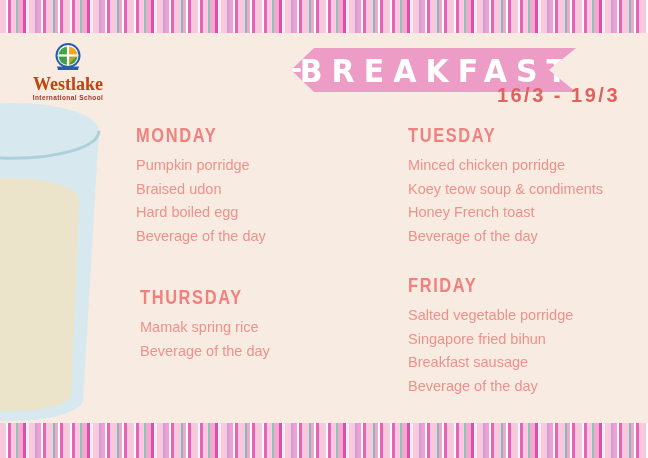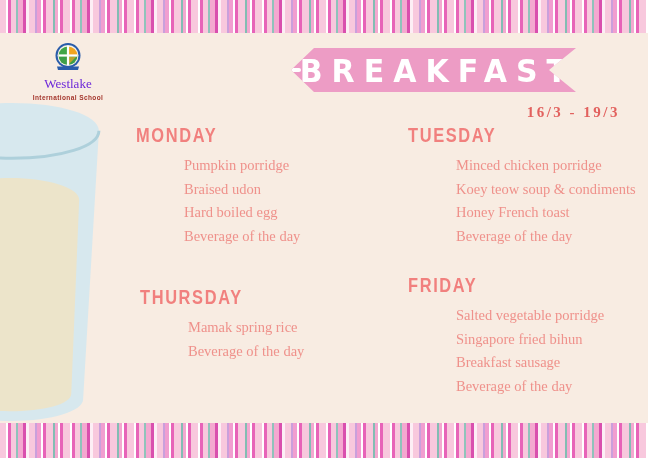--- a/index.html
+++ b/index.html
@@ -42,21 +42,21 @@
   .stripes-bottom { bottom: 0; height: 35px; }
 
   
   .milk { position: absolute; left: -78px; top: 101px; width: 180px; height: 326px; }
 
   
   .logo { position: absolute; left: 20px; top: 42px; width: 96px; text-align: center; }
   .crest { width: 30px; height: 32px; display: block; margin: 0 auto 1px auto; }
   .logo-name {
     font-family: "Liberation Serif", serif;
-    font-weight: normal; font-size: 13px; color: #6d28d9; line-height: 18px;
+    font-weight: bold; font-size: 18px; color: #c2410c; line-height: 18px;
   }
   .logo-sub {
     font-size: 6.5px; font-weight: bold; color: #a4352c; letter-spacing: 0.4px;
     margin-top: 1px;
   }
 
   
   .banner {
     position: absolute; left: 291px; top: 48px; width: 285px; height: 44px;
     background: #ed9cc5;
@@ -67,42 +67,41 @@
     display: inline-block; width: 21px; height: 4px; background: #ffffff;
     border-radius: 2px; margin-right: -1px; position: relative; z-index: 1;
   }
   .banner-title {
     color: #ffffff; font-size: 30px; font-weight: bold;
     letter-spacing: 9px; white-space: nowrap;
     font-family: "DejaVu Sans", sans-serif;
     transform: scaleY(1.05);
   }
   .date {
-    position: absolute; right: 28px; top: 104px;
-    font-family: Liberation Serif, serif;
-    font-weight: bold; font-size: 15px; letter-spacing: 2.5px;
+    position: absolute; right: 28px; top: 84px;
+    font-family: Liberation Sans, sans-serif;
+    font-weight: bold; font-size: 20px; letter-spacing: 2.5px;
     color: #e2615e; white-space: nowrap;
   }
 
   
   .day-block { position: absolute; width: 265px; }
   .day-monday   { left: 136px; top: 124px; }
   .day-tuesday  { left: 408px; top: 124px; }
   .day-thursday { left: 140px; top: 286px; }
   .day-friday   { left: 408px; top: 274px; }
   .day-label {
     color: #f1807e; font-weight: bold; font-size: 20px;
     letter-spacing: 2px; transform: scaleX(0.82); transform-origin: left center;
     font-family: "Liberation Sans", sans-serif;
     margin-bottom: 7px; white-space: nowrap;
   }
   .menu-item {
     color: #ef918b; font-size: 14.5px; line-height: 23.5px; white-space: nowrap;
-    font-family: Liberation Serif, serif;
-    margin-left: 48px;
+    font-family: Liberation Sans, sans-serif;
   }
 </style>
 </head>
 <body>
 
 <div class="poster">
 
   <div class="stripes stripes-top"></div>
   <div class="stripes stripes-bottom"></div>
 

